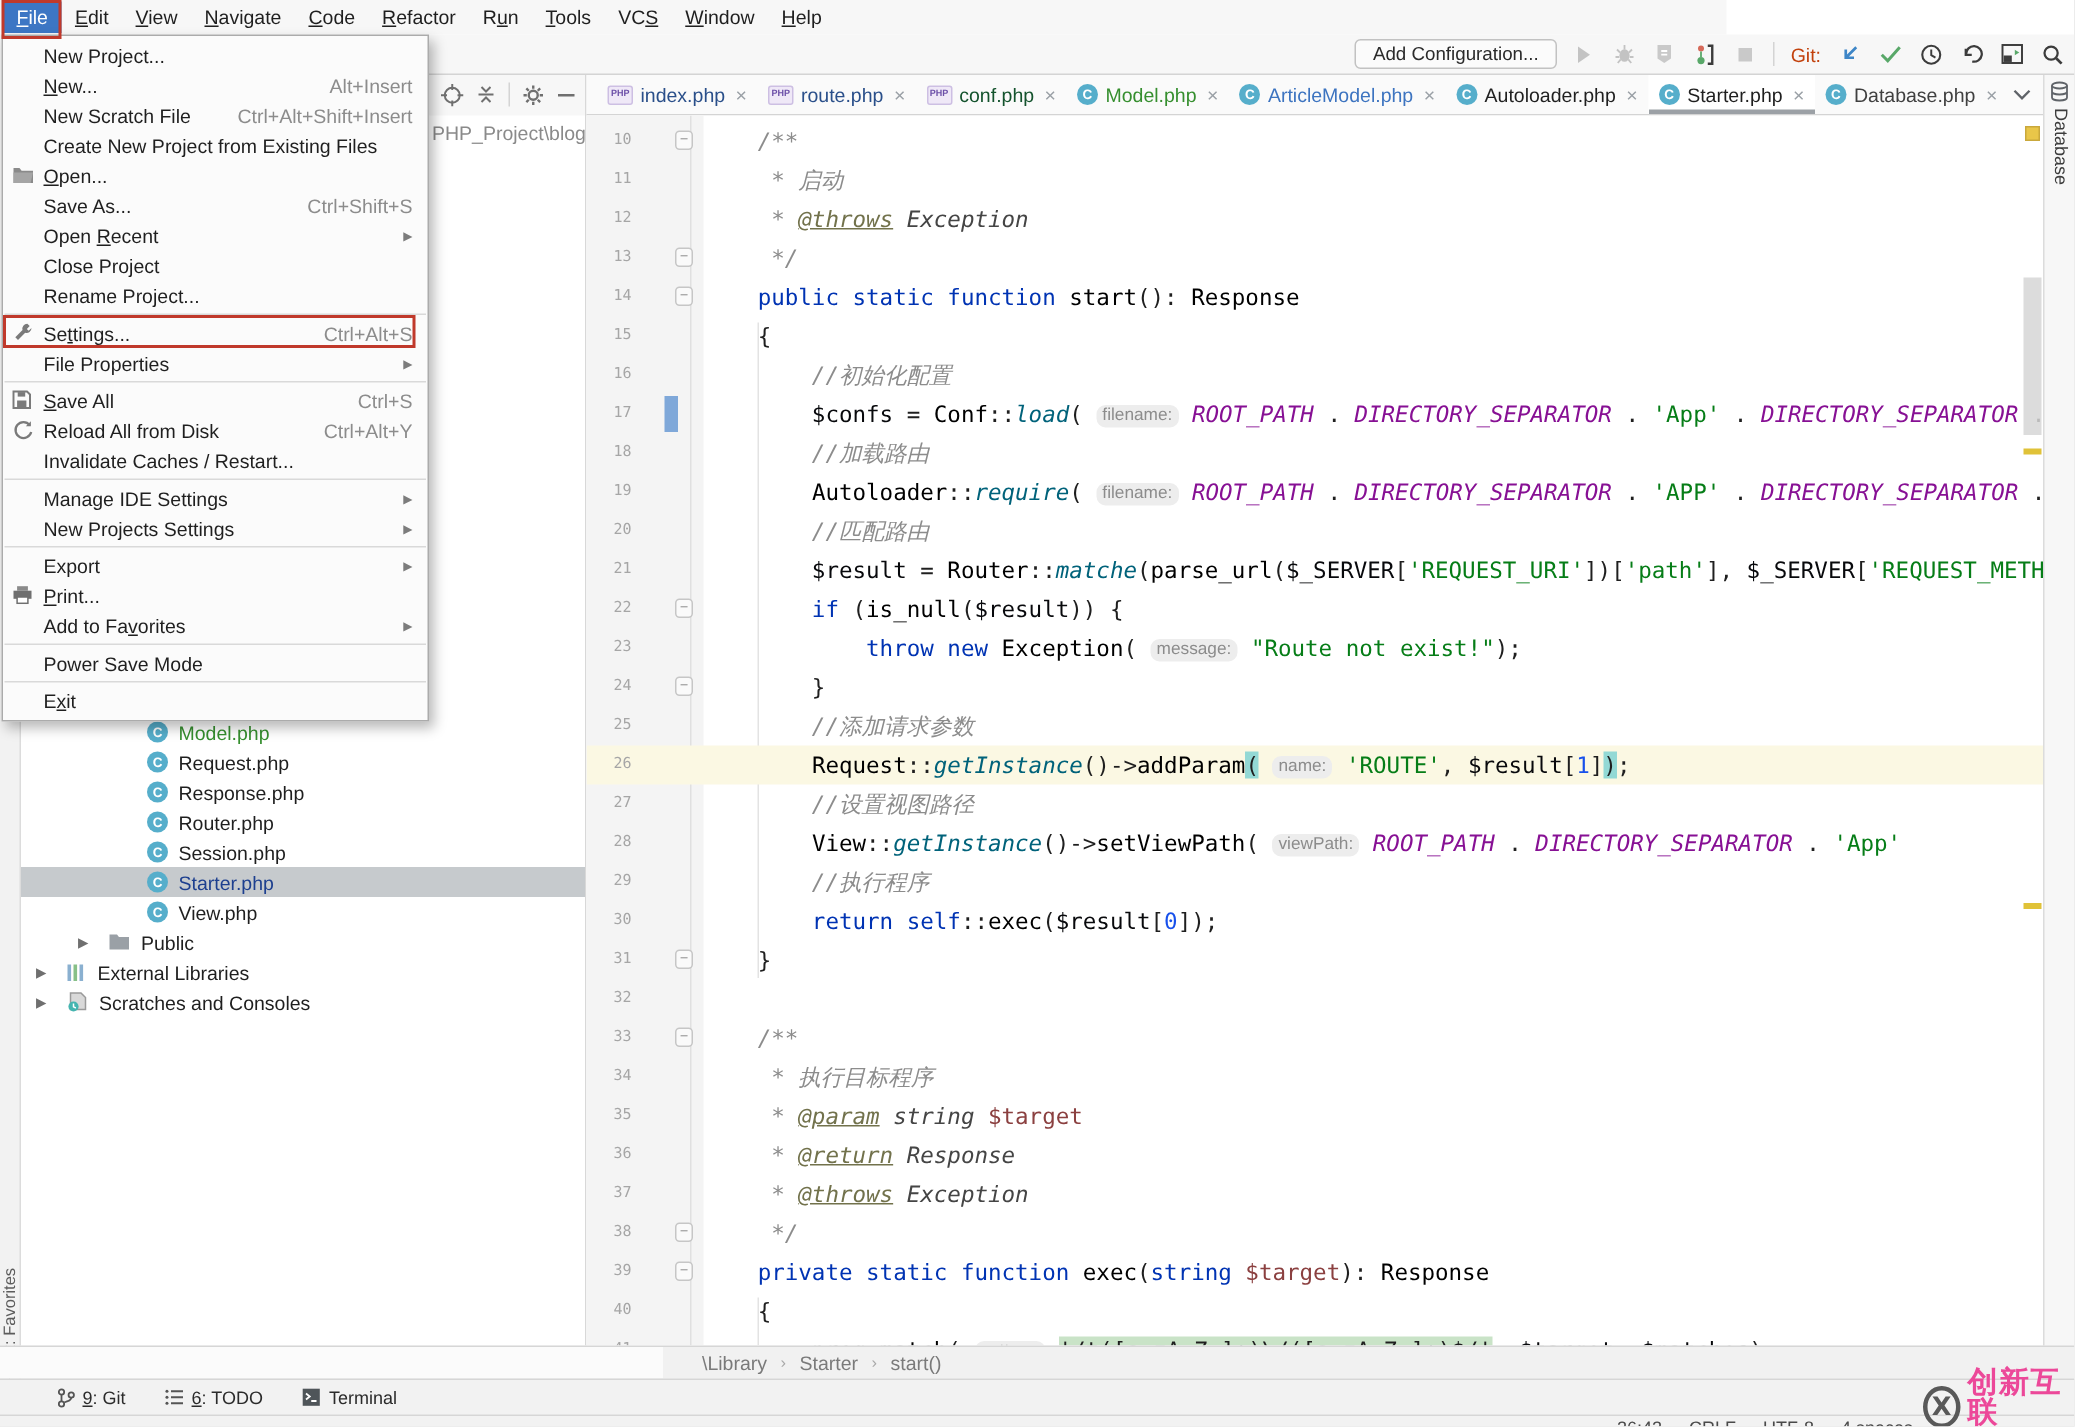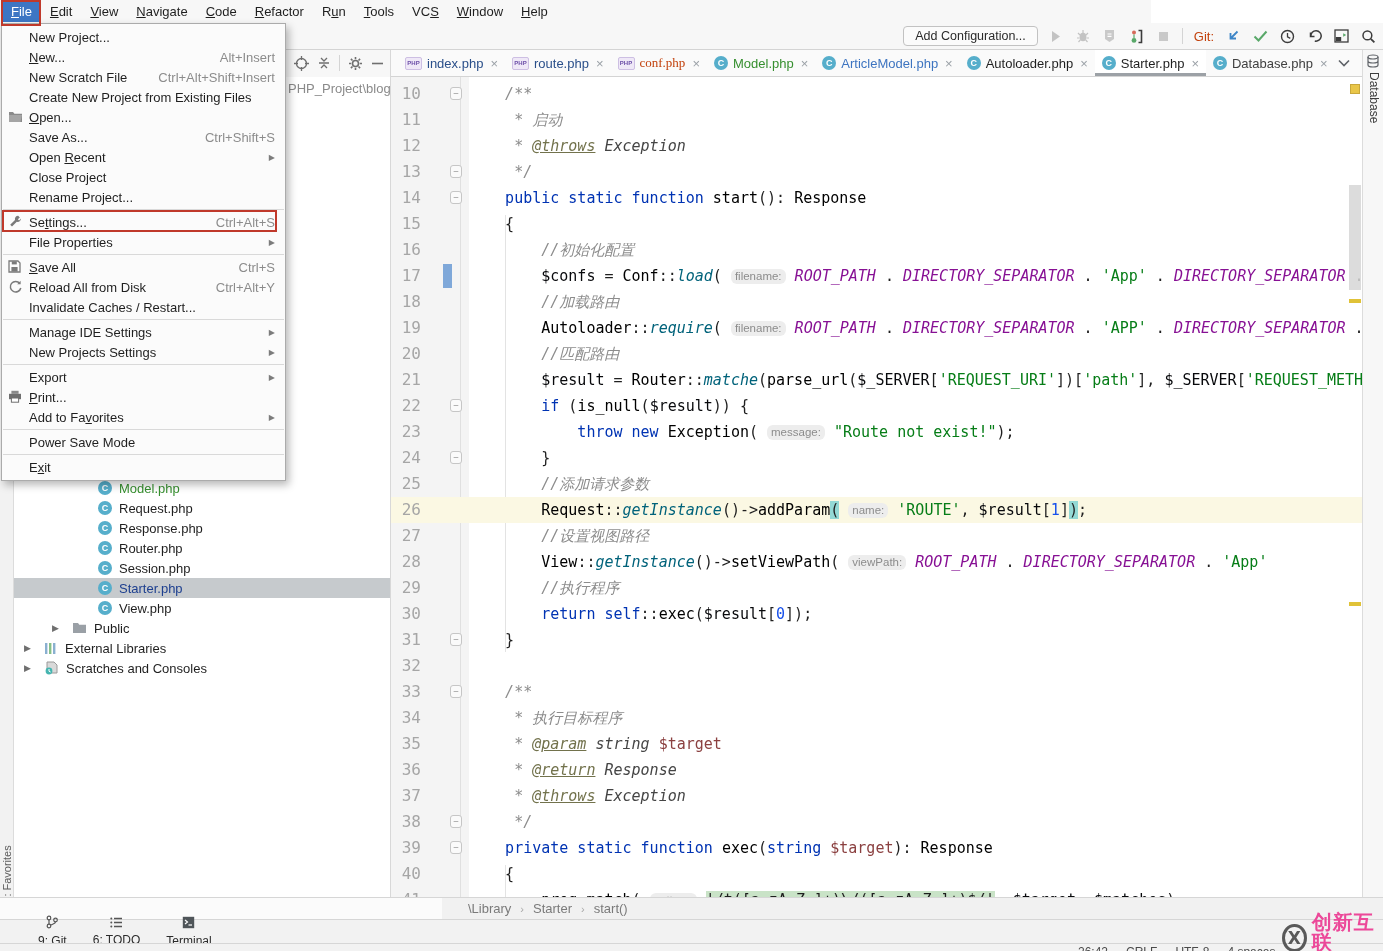--- a/index.html
+++ b/index.html
@@ -63,21 +63,21 @@
 
   
   .editor{position:absolute;left:391px;top:77px;width:971px;height:820px;background:#fff;overflow:hidden;}
   .gutter-bg{position:absolute;left:0;top:0;width:78px;height:100%;background:#f4f4f4;}
   .foldline{position:absolute;left:69px;top:0;width:1px;height:100%;background:#e0e0e0;}
   .indent-guide{position:absolute;width:1px;background:#e3e3e3;left:114px;}
   .code{position:absolute;left:0;top:4px;width:100%;
         font-family:"DejaVu Sans Mono",monospace;font-size:15px;line-height:26px;}
   .cl{height:26px;display:flex;align-items:center;position:relative;white-space:pre;}
   .cl.current{background:#fbf8e3;}
-  .lno{width:30px;flex:0 0 auto;text-align:right;color:#a6a6a6;font-size:16px;}
+  .lno{width:30px;flex:0 0 auto;text-align:right;color:#a6a6a6;font-size:10px;}
   .foldcol{width:48px;flex:0 0 auto;position:relative;height:100%;}
   .fold{position:absolute;left:29px;top:6px;width:12px;height:13px;border:1px solid #c6c6c6;
         border-radius:3px;background:#fafafa;color:#9a9a9a;font-size:9px;line-height:11px;text-align:center;}
   .chg{position:absolute;left:22px;top:1px;bottom:1px;width:9px;background:#7fa8d9;}
   .ct{flex:1 1 auto;overflow:hidden;}
   .t-kw{color:#0033b3;}
   .t-cls{color:#000;}
   .t-fn{color:#000;}
   .t-sm{color:#00627a;font-style:italic;}
   .t-var{color:#08090c;}
@@ -118,21 +118,21 @@
   .anno-settings{left:2px;top:210px;width:275px;height:22px;}
 
   
   .crumb-bar{position:absolute;left:0;top:897px;width:1383px;height:22px;background:#fbfbfb;
              border-top:1px solid #d6d6d6;}
   .crumb-strip{position:absolute;left:442px;top:0;right:0;bottom:0;background:#f1f1f1;
                display:flex;align-items:center;padding-left:26px;gap:9px;color:#7a7a7a;}
   .crumb-sep{color:#a8a8a8;font-size:11px;}
   .bottom-toolbar{position:absolute;left:0;top:919px;width:1383px;height:24px;background:#f2f2f2;
                   border-top:1px solid #d6d6d6;display:flex;align-items:center;font-size:12px;color:#2b2b2b;}
-  .bt-item{display:flex;align-items:center;gap:5px;margin-left:26px;flex-direction:column;}
+  .bt-item{display:flex;align-items:center;gap:5px;margin-left:26px;}
   .bt-item:first-child{margin-left:38px;}
   .bt-item u{text-decoration:underline;}
   .statusbar{position:absolute;left:0;top:943px;width:1383px;height:8px;background:#f2f2f2;
              border-top:1px solid #d6d6d6;overflow:hidden;}
   .status-items{position:absolute;left:1078px;top:1px;display:flex;gap:18px;font-size:12px;color:#4a4a4a;white-space:nowrap;}
 
   
   .watermark{position:absolute;left:1282px;top:914px;display:flex;align-items:center;gap:5px;z-index:80;}
   .wm-logo{width:28px;height:28px;border-radius:50%;border:3px solid #595959;color:#595959;
            display:flex;align-items:center;justify-content:center;font-weight:bold;font-size:17px;
@@ -340,21 +340,21 @@
         <span class="tab-name" style="color: rgb(42, 79, 138);">index.php</span>
         <span class="close">×</span>
       </div>
       <div class="tab">
         <span class="php-ico">PHP</span>
         <span class="tab-name" style="color: rgb(42, 79, 138);">route.php</span>
         <span class="close">×</span>
       </div>
       <div class="tab">
         <span class="php-ico">PHP</span>
-        <span class="tab-name" style="color: #c2410c; font-family: Liberation Serif, serif;">conf.php</span>
+        <span class="tab-name" style="color: #14532d;">conf.php</span>
         <span class="close">×</span>
       </div>
       <div class="tab">
         <span class="class-ico">C</span>
         <span class="tab-name" style="color: rgb(54, 143, 47);">Model.php</span>
         <span class="close">×</span>
       </div>
       <div class="tab">
         <span class="class-ico">C</span>
         <span class="tab-name" style="color: rgb(61, 116, 192);">ArticleModel.php</span>

